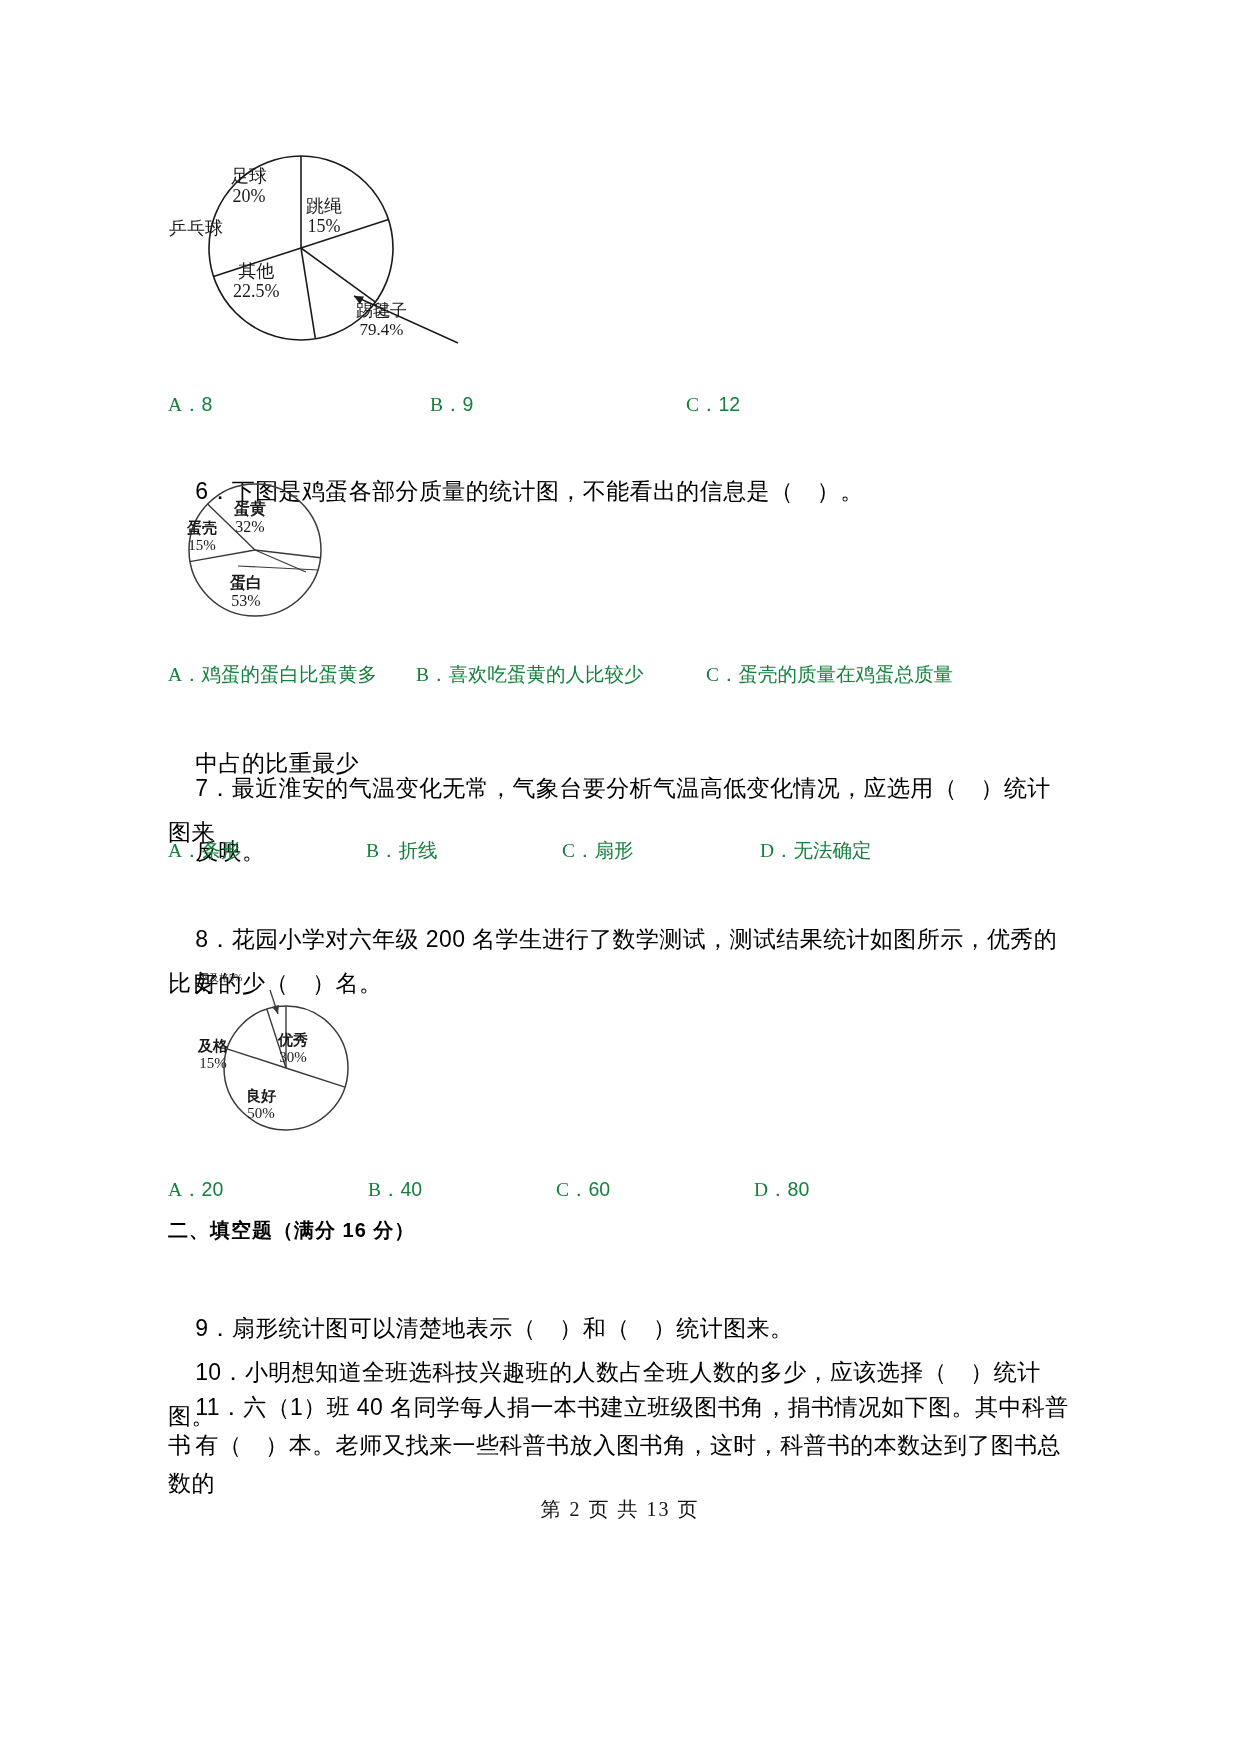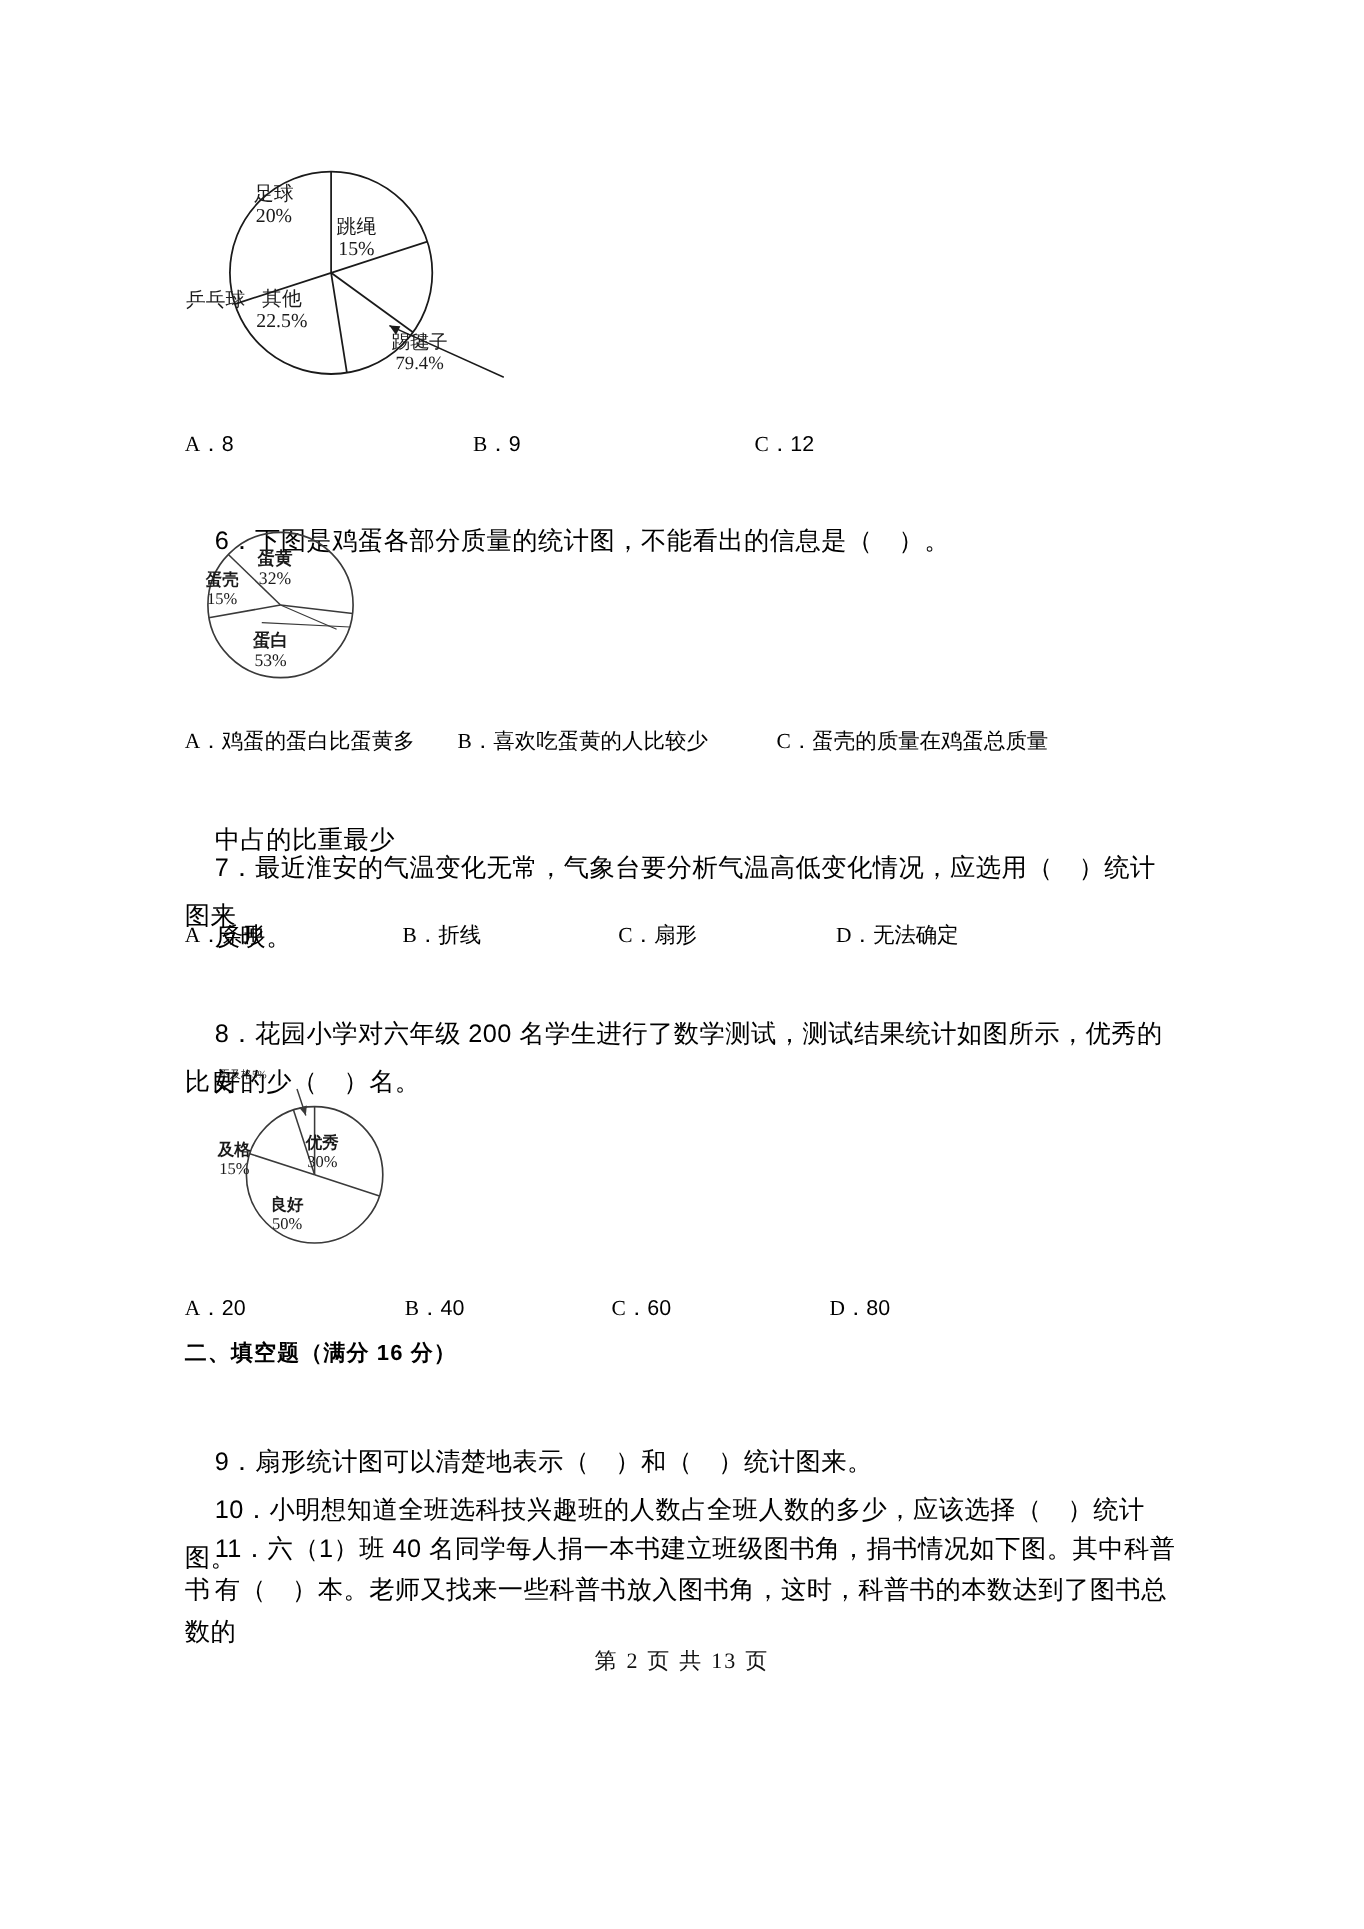--- a/index.html
+++ b/index.html
@@ -18,21 +18,21 @@
     font-size:23px;
     line-height:44px;
     letter-spacing:0.4px;
     color:#000000;
     white-space:pre-wrap;
   }
   .opts{
     display:flex;
     font-size:19.5px;
     line-height:42px;
-    color:#000000;
+    color:#15803d;
   }
   .opts > span{display:inline-block;}
 
   
   .fig{position:relative;}
   .fig svg{display:block;}
   .lbl{
     position:absolute;
     font-family:"Liberation Serif","DejaVu Serif",serif;
     color:#1a1a1a;
@@ -96,21 +96,21 @@
       <span class="pct">15%</span>
     </div>
     <div class="lbl" style="left:146px;top:163px;font-size:17px;padding-left:42px;">
       <span>踢毽子</span>
       <span class="pct">79.4%</span>
     </div>
     <div class="lbl" style="left:65px;top:123px;font-size:18px;text-align:center;">
       <span>其他</span>
       <span class="pct">22.5%</span>
     </div>
-    <div class="lbl" style="left:1px;top:80px;font-size:18px;margin-top:44px;">
+    <div class="lbl" style="left:1px;top:80px;font-size:18px;">
       <span>乒乓球</span>
     </div>
   </div>
 
   <div class="opts" style="position:absolute;left:0px;top:383px;width:904px;">
     <span style="width:262px;">
       <span class="hand">A</span>．<span>8</span>
     </span>
     <span style="width:256px;">
       <span class="hand">B</span>．<span>9</span>

